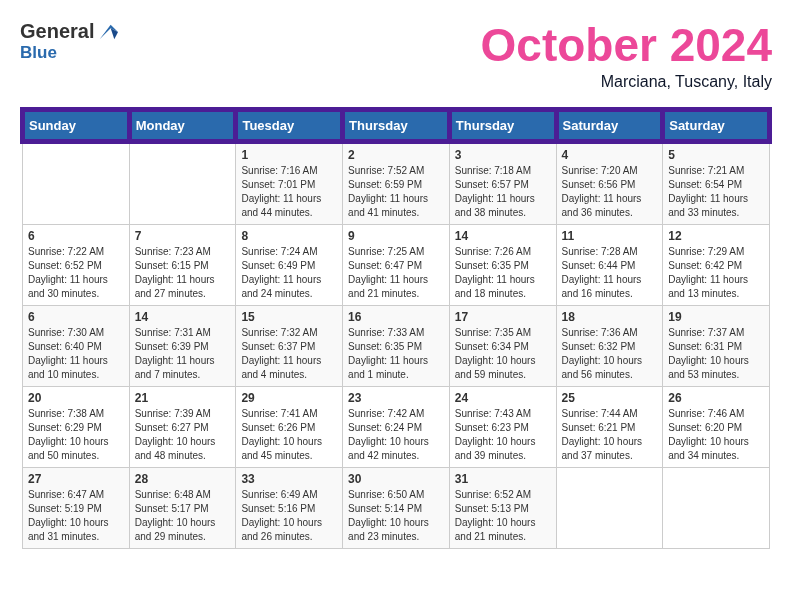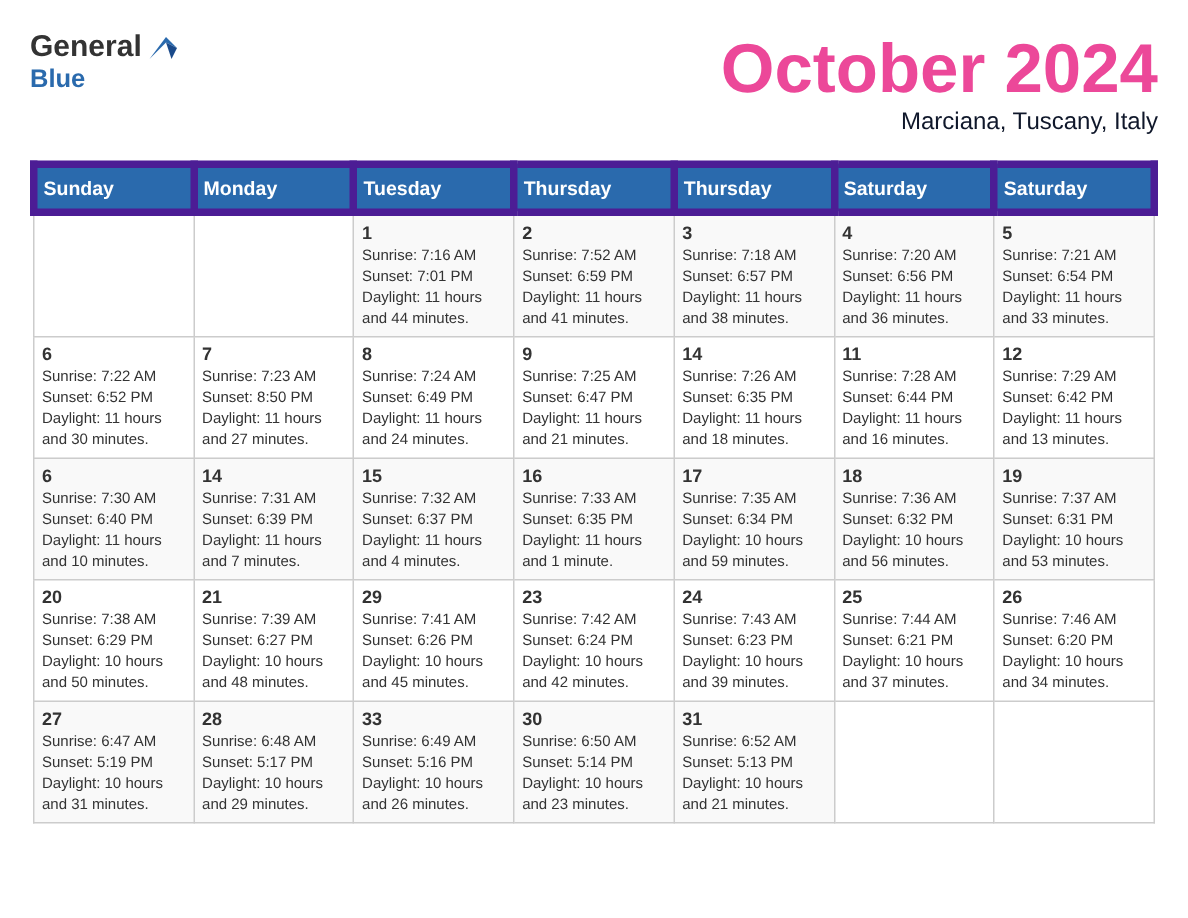--- a/index.html
+++ b/index.html
@@ -165,21 +165,21 @@
       <tr>
         <td>
           <span class="day-number">6</span>
           <div class="day-info">Sunrise: 7:22 AM
 Sunset: 6:52 PM
 Daylight: 11 hours and 30 minutes.</div>
         </td>
         <td>
           <span class="day-number">7</span>
           <div class="day-info">Sunrise: 7:23 AM
-Sunset: 8:50 PM
+Sunset: 6:15 PM
 Daylight: 11 hours and 27 minutes.</div>
         </td>
         <td>
           <span class="day-number">8</span>
           <div class="day-info">Sunrise: 7:24 AM
 Sunset: 6:49 PM
 Daylight: 11 hours and 24 minutes.</div>
         </td>
         <td>
           <span class="day-number">9</span>

